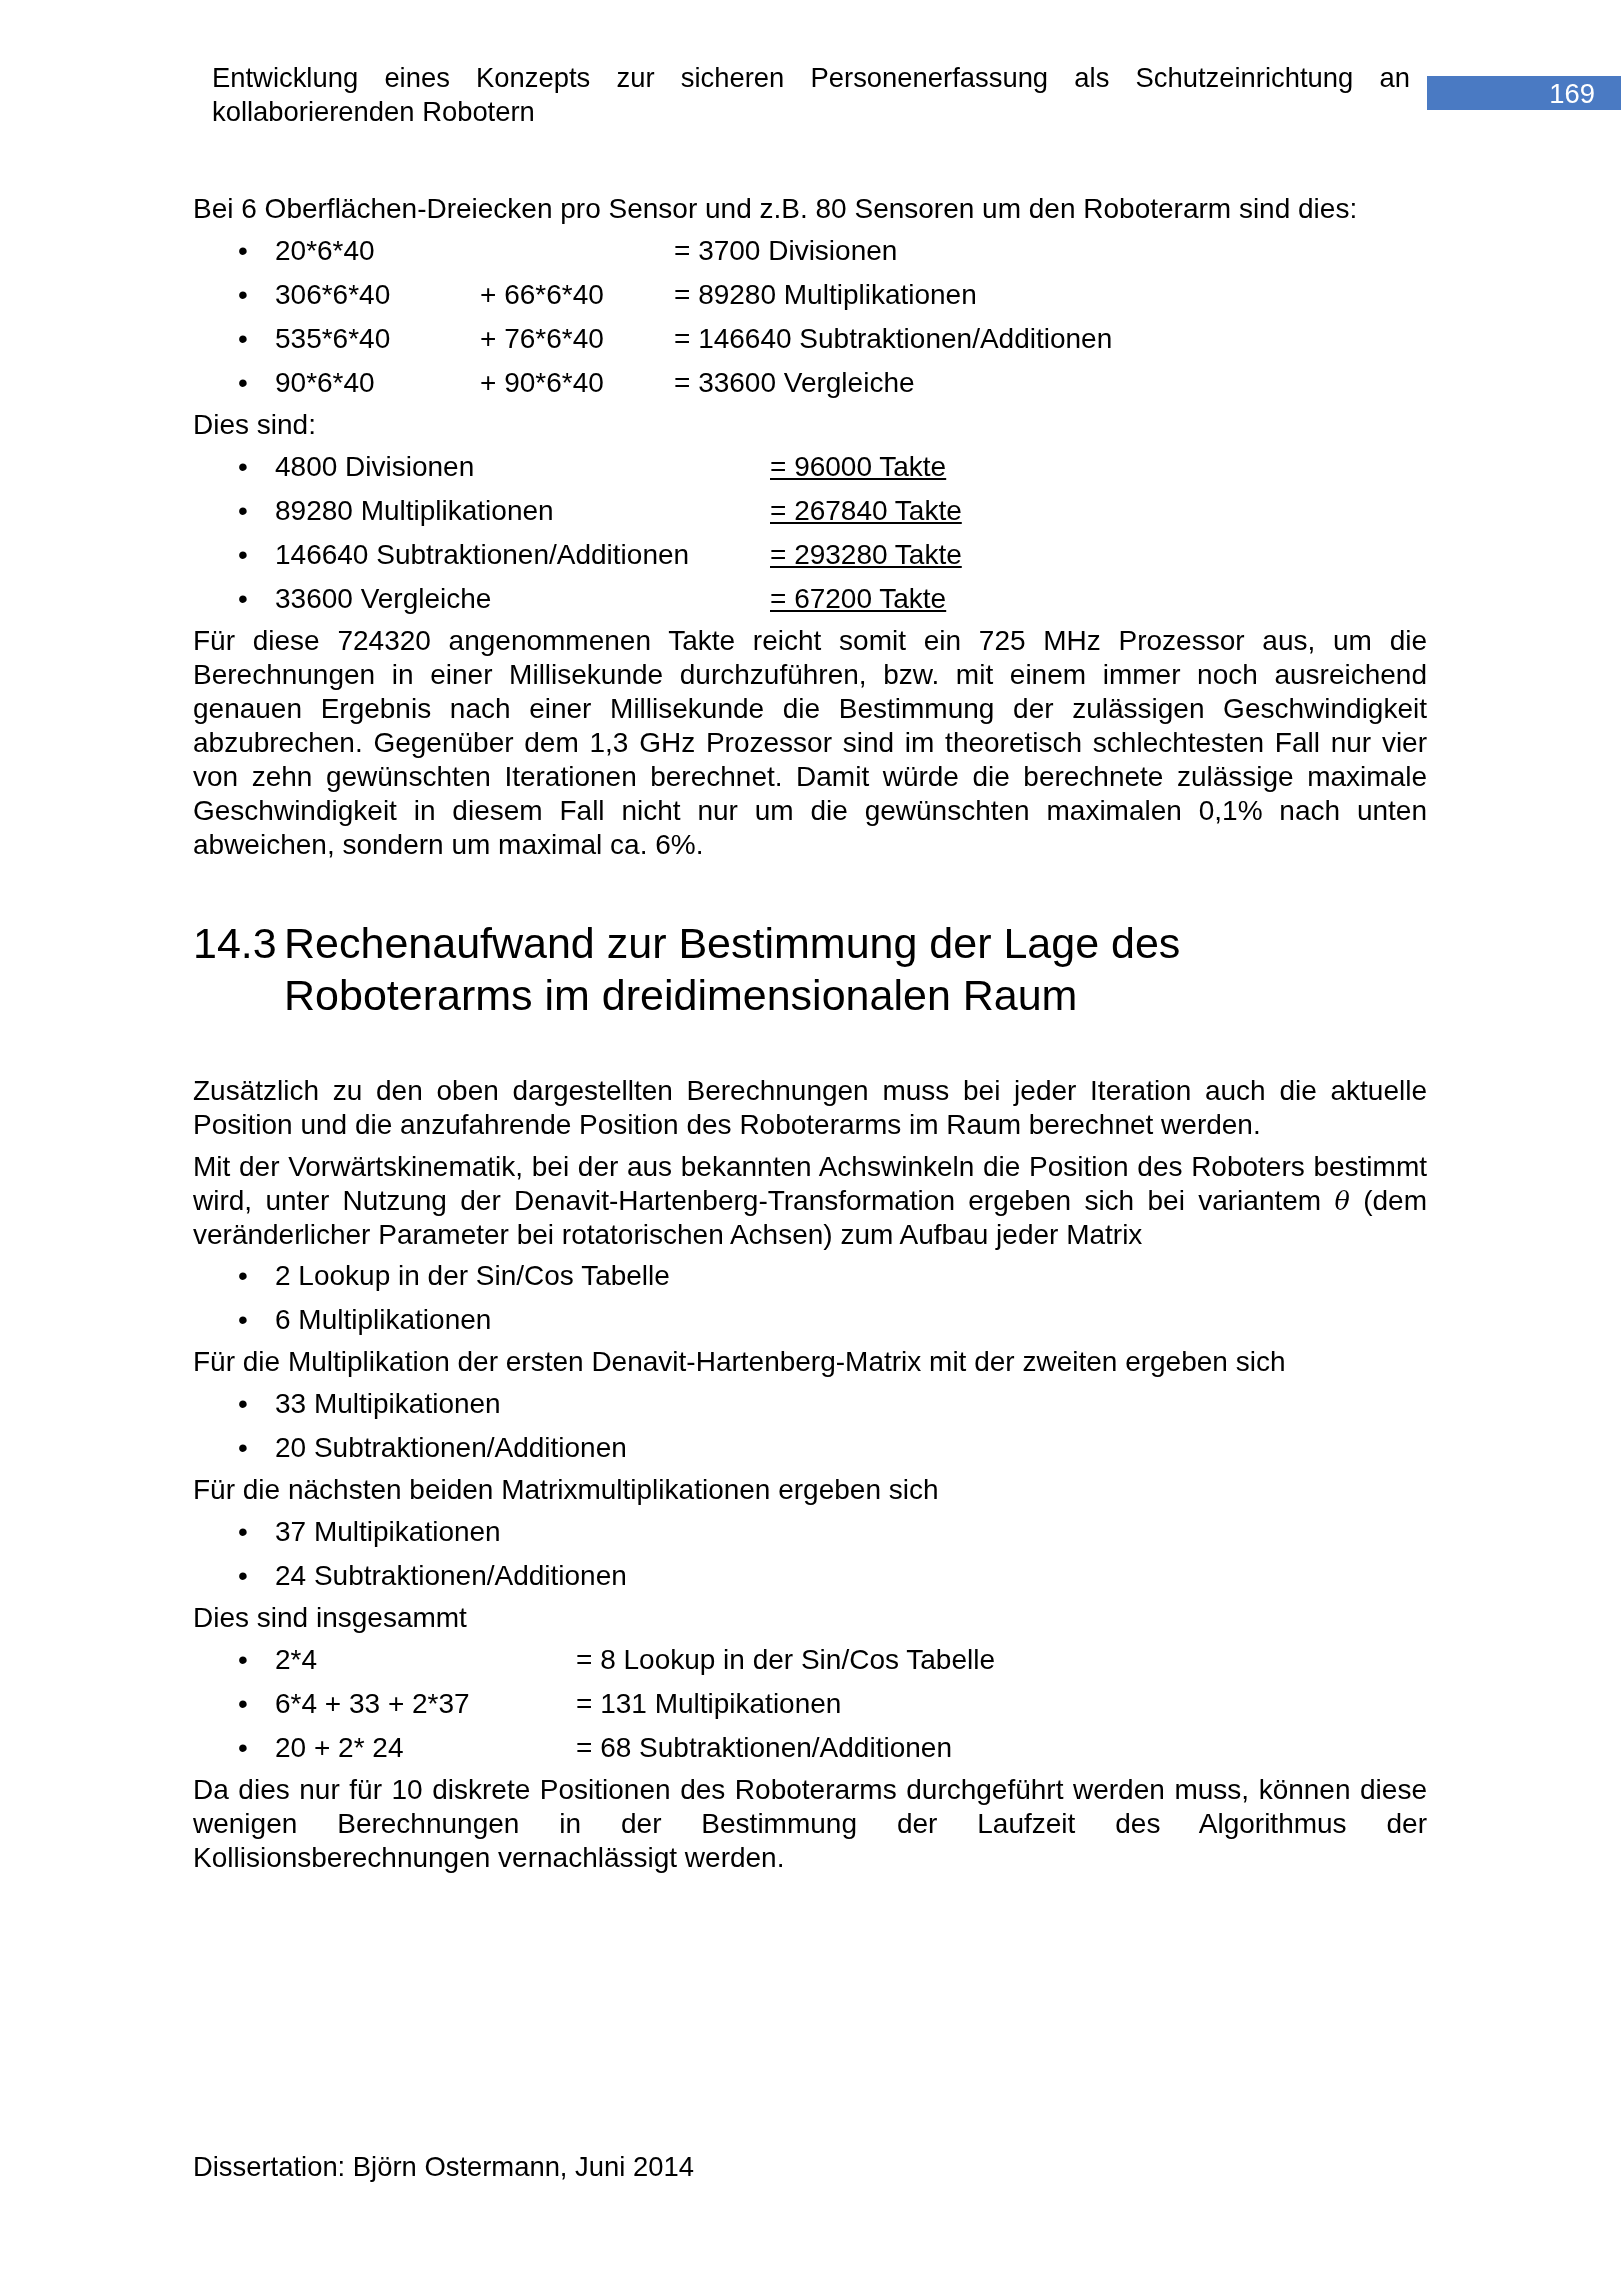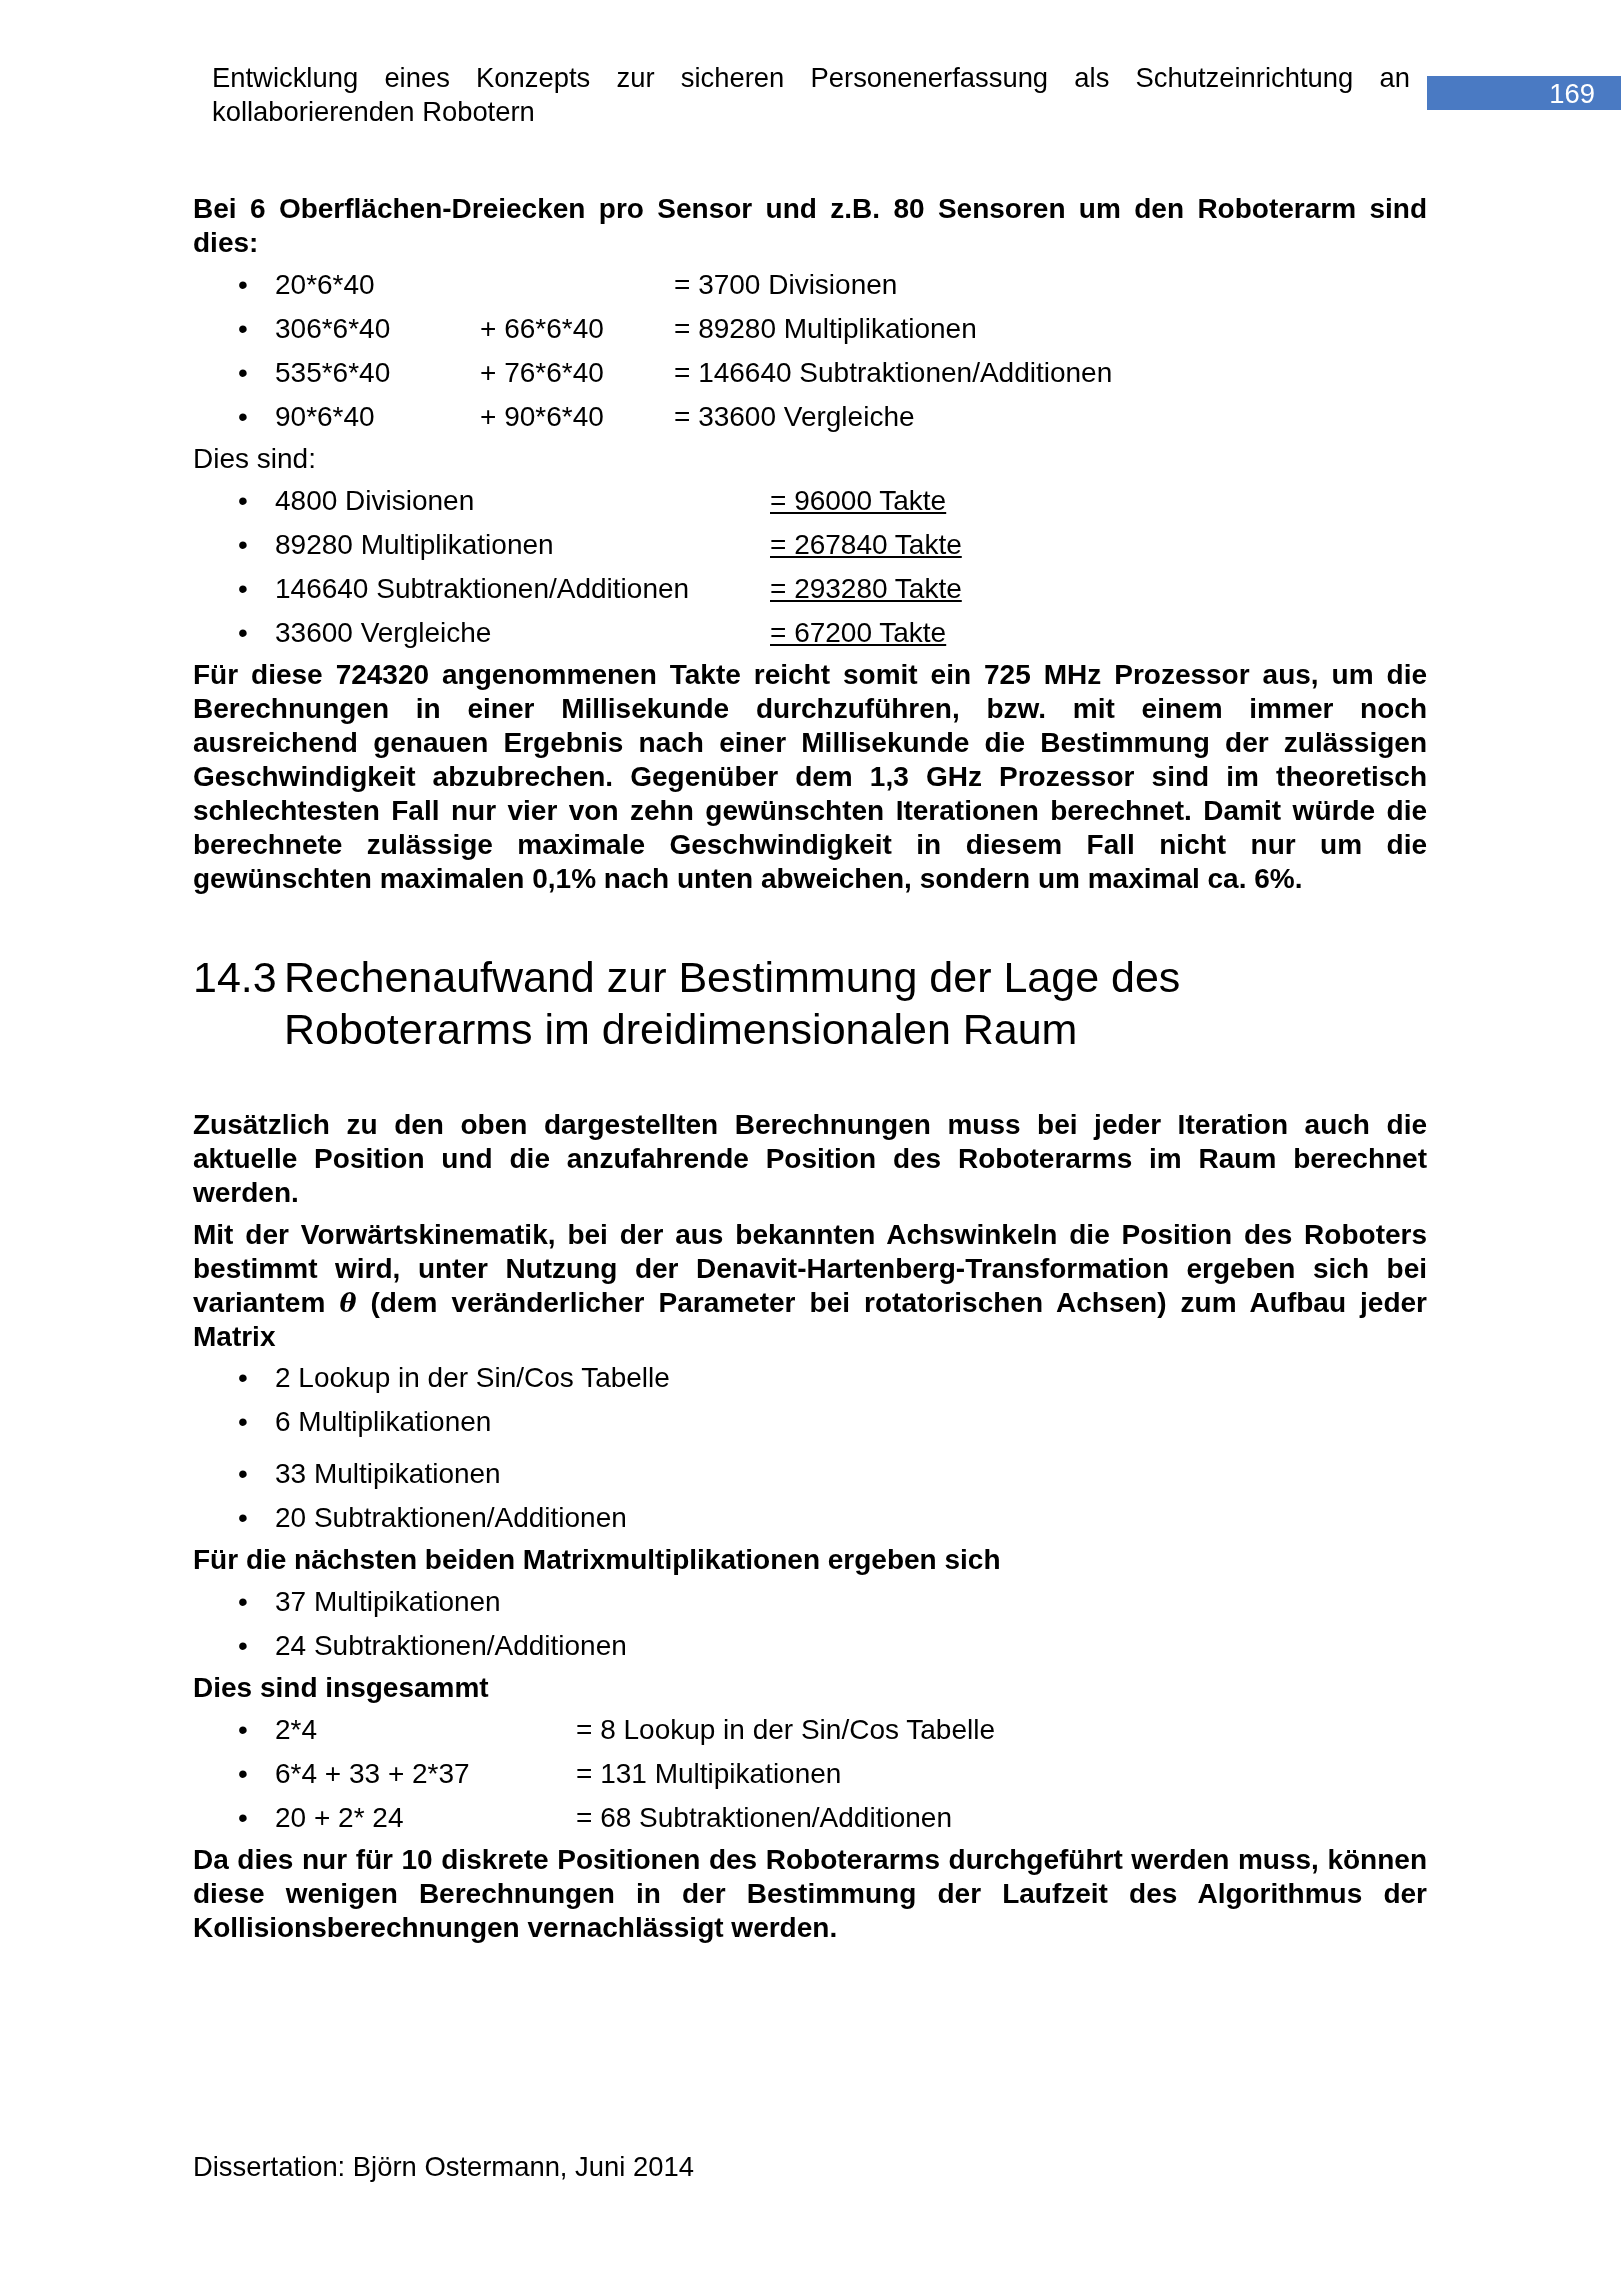--- a/index.html
+++ b/index.html
@@ -2,21 +2,21 @@
 <html><head>
 <meta charset="utf-8">
 <style>
   html, body { margin:0; padding:0; background:#ffffff; }
   body { width:1621px; height:2293px; position:relative; overflow:hidden;
          font-family:"Liberation Sans", sans-serif; color:#000; }
   .hdr { position:absolute; left:212px; top:61px; width:1198px; font-size:27.4px; line-height:34px; text-align:justify; text-align-last:left; }
   .badge { position:absolute; left:1427px; top:76px; width:194px; height:34px; background:#4a7ac3; color:#fff; font-size:27.4px; line-height:35px; text-align:right; padding-right:26px; box-sizing:border-box; }
   .content { position:absolute; left:193px; top:192px; width:1234px; font-size:28px; }
   p { margin:0; line-height:34px; text-align:justify; }
-  .lastleft { text-align-last:left;font-weight:bold; }
+  .lastleft { text-align-last:left; }
   ul { list-style:none; margin:7.8px 0 5.9px 0; padding:0; }
   li { position:relative; height:44px; line-height:34px; }
   li .bullet { position:absolute; left:45px; top:0; width:19.6px; }
   li .c1 { position:absolute; left:82px; top:0; white-space:nowrap; }
   li .c2 { position:absolute; left:287px; top:0; white-space:nowrap; }
   li .c3 { position:absolute; left:481px; top:0; white-space:nowrap; }
   .ul2 li .c3 { left:577px;text-decoration:underline; }
   .ul5 li .c3 { left:383px; }
   h2 { margin:55px 0 0 0; font-size:43px; line-height:52px; font-weight:normal; position:relative; padding-left:91px; }
   h2 .num { position:absolute; left:0; top:0; }
@@ -98,20 +98,21 @@
     <li>
         <span class="bullet">•</span>
         <span class="c1">2 Lookup in der Sin/Cos Tabelle</span>
       </li>
     <li>
         <span class="bullet">•</span>
         <span class="c1">6 Multiplikationen</span>
       </li>
   </ul>
 
+  <p class="lastleft" style="margin-top:-7.8px">Für die Multiplikation der ersten Denavit-Hartenberg-Matrix mit der zweiten ergeben sich</p>
 
   <ul>
     <li>
         <span class="bullet">•</span>
         <span class="c1">33 Multipikationen</span>
       </li>
     <li>
         <span class="bullet">•</span>
         <span class="c1">20 Subtraktionen/Additionen</span>
       </li>

